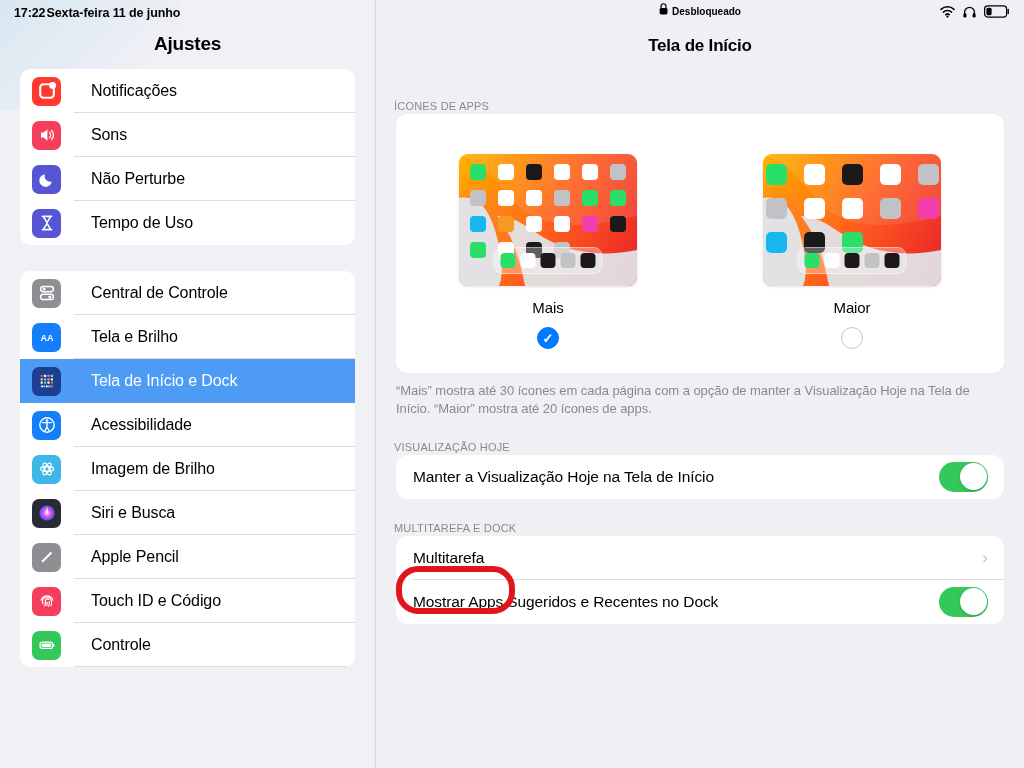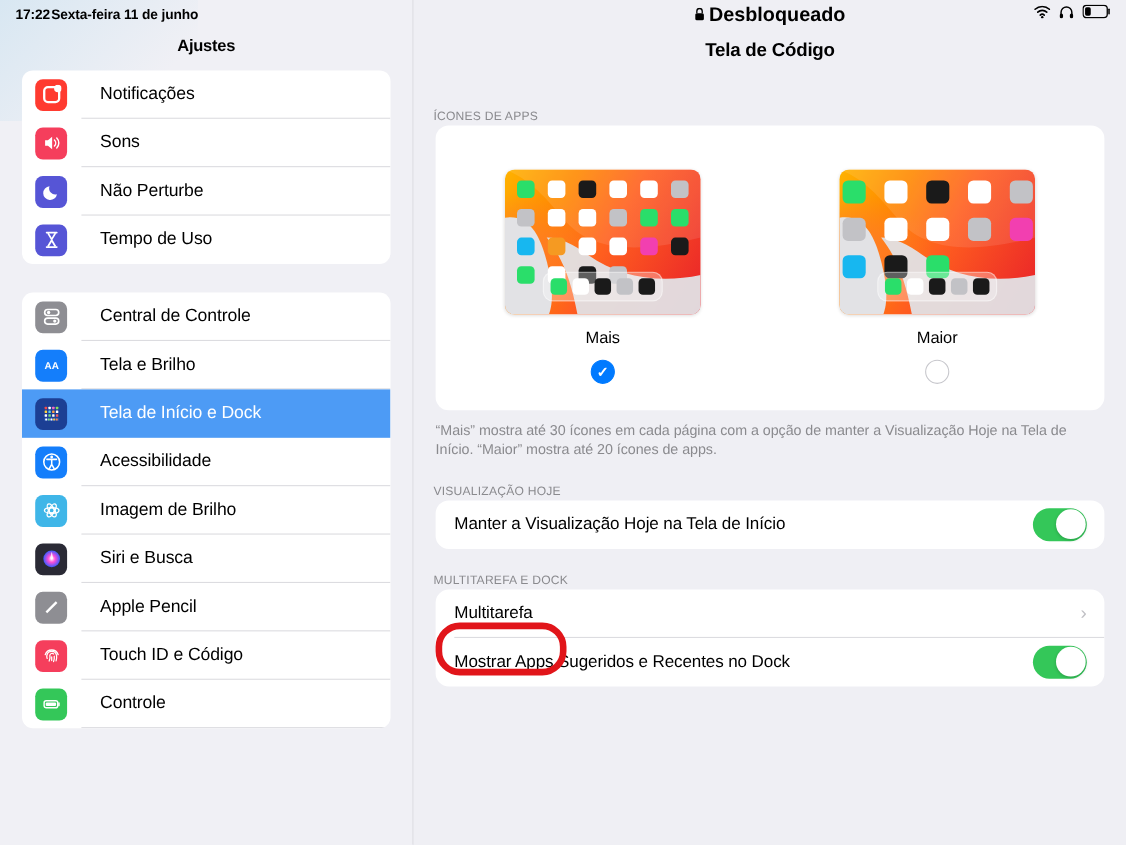--- a/index.html
+++ b/index.html
@@ -26,21 +26,21 @@
   }
   .statusbar-left {
     position: relative;
     height: 22px; padding: 3px 0 0 14px;
     display: flex; align-items: center; gap: 1px;
     font-size: 12.5px; font-weight: bold; color: #000;
     letter-spacing: -0.1px;
   }
   .side-title {
     position: relative;
-    text-align: center; font-size: 15px; font-weight: bold;
+    text-align: center; font-size: 19px; font-weight: bold;
     color: #000; padding: 11px 0 14px 0; letter-spacing: -0.2px;
   }
   .side-scroll { position: relative; padding: 0 20px; }
   .card {
     background: #fff; border-radius: 10px; overflow: hidden;
   }
   .card + .card { margin-top: 26px; }
   .srow {
     display: flex; align-items: center;
     height: 44px; padding-left: 12px; position: relative;
@@ -69,21 +69,21 @@
     position: relative; flex: 1; height: 768px;
     background: #efeff4; overflow: hidden;
   }
   .statusbar-right {
     height: 22px; display: flex; align-items: center;
     padding: 3px 14px 0 14px; position: relative;
   }
   .lock-label {
     position: absolute; left: 50%; transform: translateX(-50%);
     display: flex; align-items: flex-end; gap: 4px;
-    font-size: 18px; font-weight: bold; color: #000;
+    font-size: 10px; font-weight: bold; color: #000;
     top: 3px;
   }
   .status-icons {
     margin-left: auto; display: flex; align-items: center; gap: 8px;
   }
   .main-title {
     text-align: center; font-size: 17px; font-weight: bold;
     color: #000; padding: 14px 0 0 0; letter-spacing: -0.2px;
   }
   .section-head {
@@ -395,21 +395,21 @@
         <span>
           <svg width="26" height="13" viewBox="0 0 26 13">
             <rect x="0.6" y="0.9" width="22" height="11.2" rx="3.1" stroke="#000" stroke-width="1.2" fill="none"></rect>
             <rect x="2.4" y="2.7" width="5.2" height="7.6" rx="1.5" fill="#000"></rect>
             <path d="M24.2 4.5v4" stroke="#000" stroke-width="1.4" stroke-linecap="round"></path>
           </svg>
         </span>
       </div>
     </div>
 
-    <div class="main-title">Tela de Código</div>
+    <div class="main-title">Tela de Início</div>
 
     <div style="height:44px"></div>
     <div class="section-head">ÍCONES DE APPS</div>
     <div class="mcard">
       <div class="preview-wrap">
 
         <div class="preview-col">
           <div class="ipad-shot">
             <svg class="shot-wave" viewBox="0 0 178 132" preserveAspectRatio="none">
               <path d="M0 44 C24 40 34 64 40 92 C45 116 42 126 40 132 L0 132 Z" fill="#e2e2e5"></path>

